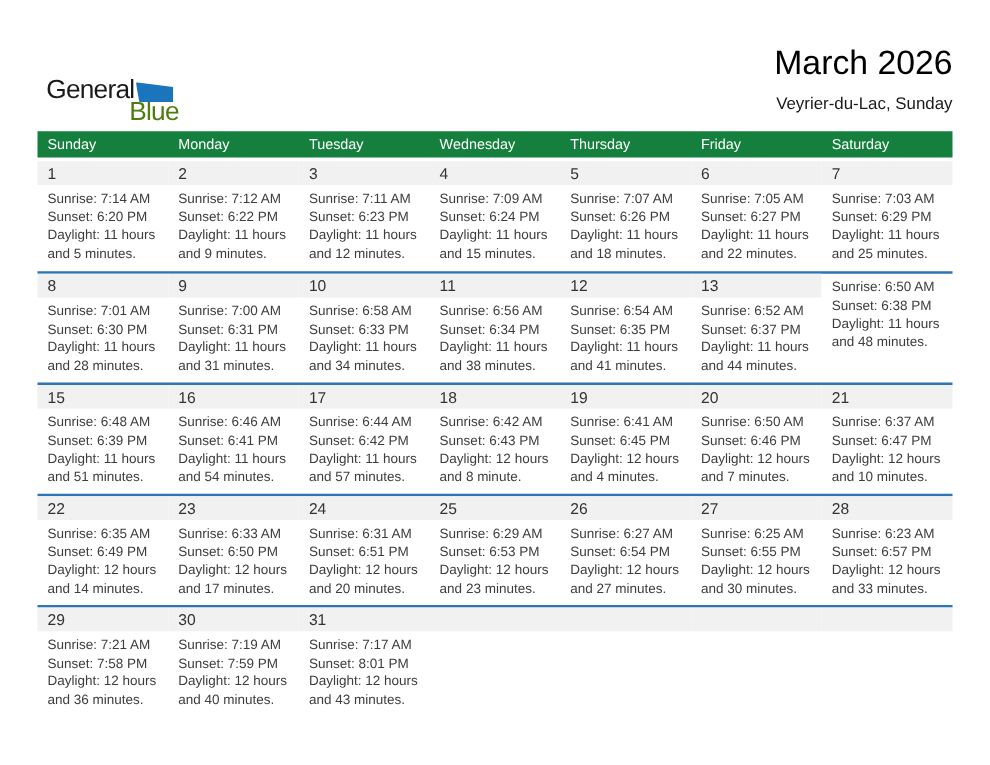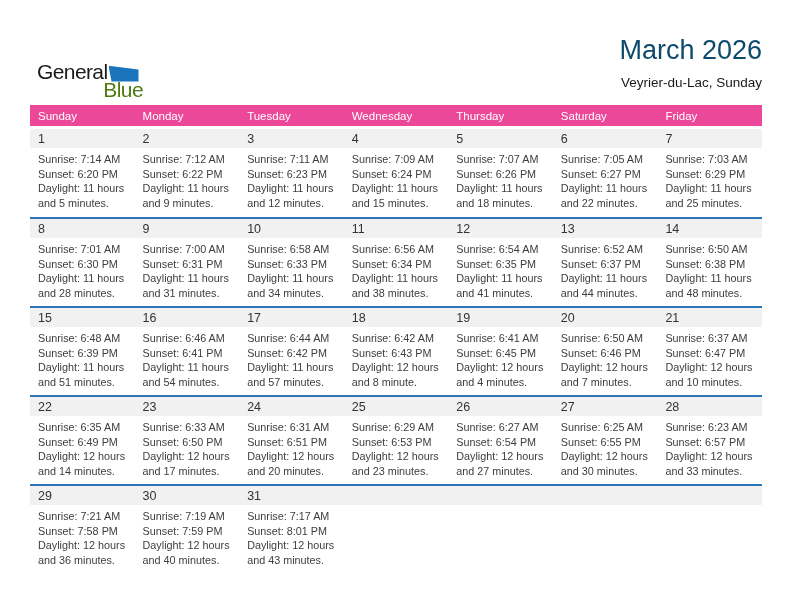--- a/index.html
+++ b/index.html
@@ -26,27 +26,27 @@
     clip-path: polygon(0 8%, 100% 30%, 100% 100%, 10% 100%);
   }
   .logo-blue {
     font-size: 21px; font-weight: 400; color: #4d7c0f;
     letter-spacing: -0.6px; line-height: 20px;
     text-align: right; margin-top: -3px; padding-right: 4px;
   }
 
   
   .title-block { position: absolute; right: 30px; top: 34px; text-align: right; }
-  .month-title { font-size: 27px; font-weight: 400; color: #0c4a6e; line-height: 32px; }
+  .month-title { font-size: 27px; font-weight: 400; color: #000000; line-height: 32px; }
   .location-subtitle { font-size: 13.5px; font-weight: 400; color: #1a1a1a; margin-top: 9px; }
 
   
   .calendar { position: absolute; left: 30px; top: 105px; width: 732px; }
   .weekday-row {
-    display: flex; height: 21px; background: #ec4899;
+    display: flex; height: 21px; background: #15803d;
     margin-bottom: 3px;
   }
   .weekday-cell {
     width: 104.57px; color: #ffffff; font-size: 11.5px; font-weight: 400;
     padding-left: 8px; display: flex; align-items: center;
   }
   .week-row { display: flex; flex-wrap: wrap; width: 732px; height: 88px; }
   .week-row + .week-row { border-top: 2px solid #2e75b6; height: 89px; }
   .day-cell { width: 104.57px; height: 100%; }
   .day-num-band {
@@ -78,22 +78,22 @@
     <div class="location-subtitle">Veyrier-du-Lac, Sunday</div>
   </div>
 
   <div class="calendar">
     <div class="weekday-row" id="weekday-row">
         <div class="weekday-cell">Sunday</div>
         <div class="weekday-cell">Monday</div>
         <div class="weekday-cell">Tuesday</div>
         <div class="weekday-cell">Wednesday</div>
         <div class="weekday-cell">Thursday</div>
+        <div class="weekday-cell">Friday</div>
         <div class="weekday-cell">Saturday</div>
-        <div class="weekday-cell">Friday</div>
       </div>
     <div id="weeks-container">
         <div class="week-row">
           <div class="day-cell">
     <div class="day-num-band">1</div>
     <div class="day-details">
       <div>Sunrise: 7:14 AM</div>
       <div>Sunset: 6:20 PM</div>
       <div>Daylight: 11 hours</div>
       <div>and 5 minutes.</div>
@@ -203,21 +203,20 @@
           <div class="day-cell">
     <div class="day-num-band">13</div>
     <div class="day-details">
       <div>Sunrise: 6:52 AM</div>
       <div>Sunset: 6:37 PM</div>
       <div>Daylight: 11 hours</div>
       <div>and 44 minutes.</div>
     </div>
   </div>
           <div class="day-cell">
-    <div class="day-num-band">14</div>
     <div class="day-details">
       <div>Sunrise: 6:50 AM</div>
       <div>Sunset: 6:38 PM</div>
       <div>Daylight: 11 hours</div>
       <div>and 48 minutes.</div>
     </div>
   </div>
         </div>
         <div class="week-row">
           <div class="day-cell">

